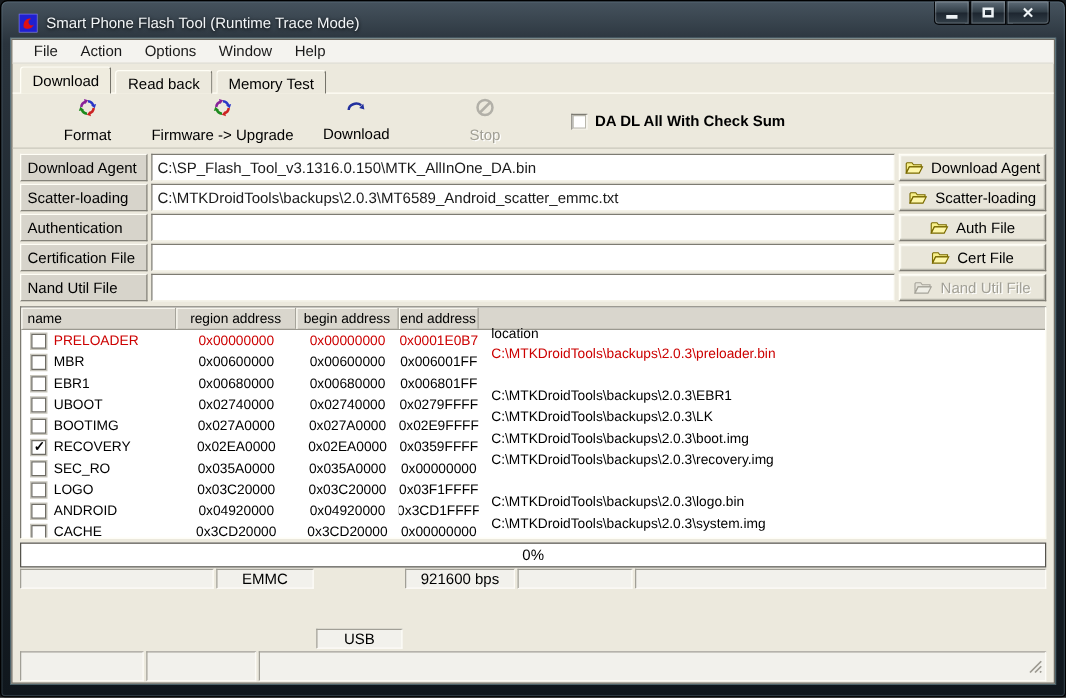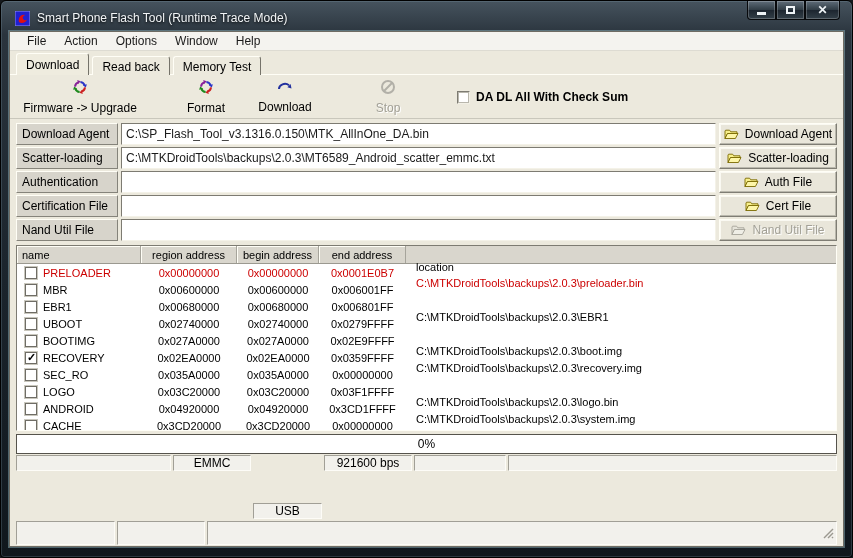--- a/index.html
+++ b/index.html
@@ -81,21 +81,21 @@
   .tablewrap {
     flex:1; margin:3px 6px 0 6px; background:#fff;
     border:1px solid; border-color:#7d7b72 #fffef6 #fffef6 #7d7b72;
     display:flex; flex-direction:column; overflow:hidden;
   }
   .thead { height:18px; background:#d9d6cd; display:flex; flex:none; border-bottom:1px solid #9b9990; }
   .thead .cell { font-size:11px; color:#000; border-right:1px solid #a6a49b; box-shadow:inset 1px 1px 0 #fffef6; display:flex; align-items:center; }
   .c-name { width:124px; padding-left:5px; flex:none; }
   .c-region { width:96px; justify-content:center; text-align:center; flex:none; }
   .c-begin { width:82px; justify-content:center; text-align:center; flex:none; }
-  .c-end { width:87px; justify-content:center; text-align:right; flex:none; }
+  .c-end { width:64px; justify-content:center; text-align:right; flex:none; }
   .c-loc { flex:1; padding-left:10px;margin-top:21px; }
   .prt-row { height:17px; display:flex; align-items:center; font-size:11px; color:#000; }
   .prt-row .cell { display:flex; align-items:center; height:100%; overflow:hidden; white-space:nowrap; }
   .prt-row .c-region, .prt-row .c-begin, .prt-row .c-end { justify-content:center; }
   .prt-row.highlight { color:#cc0000; }
   .row-checkbox {
     width:12px; height:12px; background:#fff; border:1px solid #6f6d66; margin:0 6px 0 3px; flex:none;
     position:relative; box-shadow:0 0 0 1px #c9c7bd;
   }
   .row-checkbox.checked::after { content:"✓"; position:absolute; left:1px; top:-2px; font-size:11px; font-weight:bold; color:#000; }
@@ -151,50 +151,50 @@
       <span class="menu-item">Help</span>
     </div>
 
     <div class="tabstrip">
       <span class="tab active">Download</span>
       <span class="tab">Read back</span>
       <span class="tab">Memory Test</span>
     </div>
 
     <div class="toolbar">
+      <div class="tool-btn tb-format">
+        <span>
+          <svg width="16" height="16" viewBox="0 0 16 16" fill="none">
+            <path d="M8.4 3 A5 5 0 0 1 12.6 6.4" stroke="#2a36c8" stroke-width="2"></path>
+              <polygon points="13.8,8.6 10.9,6.3 14.9,5.2" fill="#2a36c8"></polygon>
+            <path d="M13 8.4 A5 5 0 0 1 9.6 12.6" stroke="#cc2222" stroke-width="2"></path>
+              <polygon points="7.4,13.8 9.7,10.9 10.8,14.9" fill="#cc2222"></polygon>
+            <path d="M7.6 13 A5 5 0 0 1 3.4 9.6" stroke="#1d8a1d" stroke-width="2"></path>
+              <polygon points="2.2,7.4 5.1,9.7 1.1,10.8" fill="#1d8a1d"></polygon>
+            <path d="M3 7.6 A5 5 0 0 1 6.4 3.4" stroke="#882299" stroke-width="2"></path>
+              <polygon points="8.6,2.2 6.3,5.1 5.2,1.1" fill="#882299"></polygon>
+          </svg>
+        </span>
+        <span class="tb-label">Format</span>
+      </div>
       <div class="tool-btn tb-firmware">
         <span>
           <svg width="16" height="16" viewBox="0 0 16 16" fill="none">
             <path d="M8.4 3 A5 5 0 0 1 12.6 6.4" stroke="#2a36c8" stroke-width="2"></path>
               <polygon points="13.8,8.6 10.9,6.3 14.9,5.2" fill="#2a36c8"></polygon>
             <path d="M13 8.4 A5 5 0 0 1 9.6 12.6" stroke="#cc2222" stroke-width="2"></path>
               <polygon points="7.4,13.8 9.7,10.9 10.8,14.9" fill="#cc2222"></polygon>
             <path d="M7.6 13 A5 5 0 0 1 3.4 9.6" stroke="#1d8a1d" stroke-width="2"></path>
               <polygon points="2.2,7.4 5.1,9.7 1.1,10.8" fill="#1d8a1d"></polygon>
             <path d="M3 7.6 A5 5 0 0 1 6.4 3.4" stroke="#882299" stroke-width="2"></path>
               <polygon points="8.6,2.2 6.3,5.1 5.2,1.1" fill="#882299"></polygon>
           </svg>
         </span>
         <span class="tb-label">Firmware -&gt; Upgrade</span>
       </div>
-      <div class="tool-btn tb-format">
-        <span>
-          <svg width="16" height="16" viewBox="0 0 16 16" fill="none">
-            <path d="M8.4 3 A5 5 0 0 1 12.6 6.4" stroke="#2a36c8" stroke-width="2"></path>
-              <polygon points="13.8,8.6 10.9,6.3 14.9,5.2" fill="#2a36c8"></polygon>
-            <path d="M13 8.4 A5 5 0 0 1 9.6 12.6" stroke="#cc2222" stroke-width="2"></path>
-              <polygon points="7.4,13.8 9.7,10.9 10.8,14.9" fill="#cc2222"></polygon>
-            <path d="M7.6 13 A5 5 0 0 1 3.4 9.6" stroke="#1d8a1d" stroke-width="2"></path>
-              <polygon points="2.2,7.4 5.1,9.7 1.1,10.8" fill="#1d8a1d"></polygon>
-            <path d="M3 7.6 A5 5 0 0 1 6.4 3.4" stroke="#882299" stroke-width="2"></path>
-              <polygon points="8.6,2.2 6.3,5.1 5.2,1.1" fill="#882299"></polygon>
-          </svg>
-        </span>
-        <span class="tb-label">Format</span>
-      </div>
       <div class="tool-btn tb-download">
         <span>
           <svg width="18" height="14" viewBox="0 0 18 14" fill="none">
             <path d="M3 9 A6 5 0 0 1 13 5.2" stroke="#22309e" stroke-width="2"></path>
             <polygon points="15.5,8.5 11.4,7.3 14.6,4" fill="#22309e"></polygon>
           </svg>
         </span>
         <span class="tb-label">Download</span>
       </div>
       <div class="tool-btn tb-stop disabled">
@@ -309,20 +309,21 @@
             <span class="cell c-loc">C:\MTKDroidTools\backups\2.0.3\EBR1</span>
           </div>
           <div class="prt-row">
             <span class="cell c-name">
               <span class="row-checkbox"></span>
               <span>UBOOT</span>
             </span>
             <span class="cell c-region">0x02740000</span>
             <span class="cell c-begin">0x02740000</span>
             <span class="cell c-end">0x0279FFFF</span>
+            <span class="cell c-loc">C:\MTKDroidTools\backups\2.0.3\LK</span>
           </div>
           <div class="prt-row">
             <span class="cell c-name">
               <span class="row-checkbox"></span>
               <span>BOOTIMG</span>
             </span>
             <span class="cell c-region">0x027A0000</span>
             <span class="cell c-begin">0x027A0000</span>
             <span class="cell c-end">0x02E9FFFF</span>
             <span class="cell c-loc">C:\MTKDroidTools\backups\2.0.3\boot.img</span>

